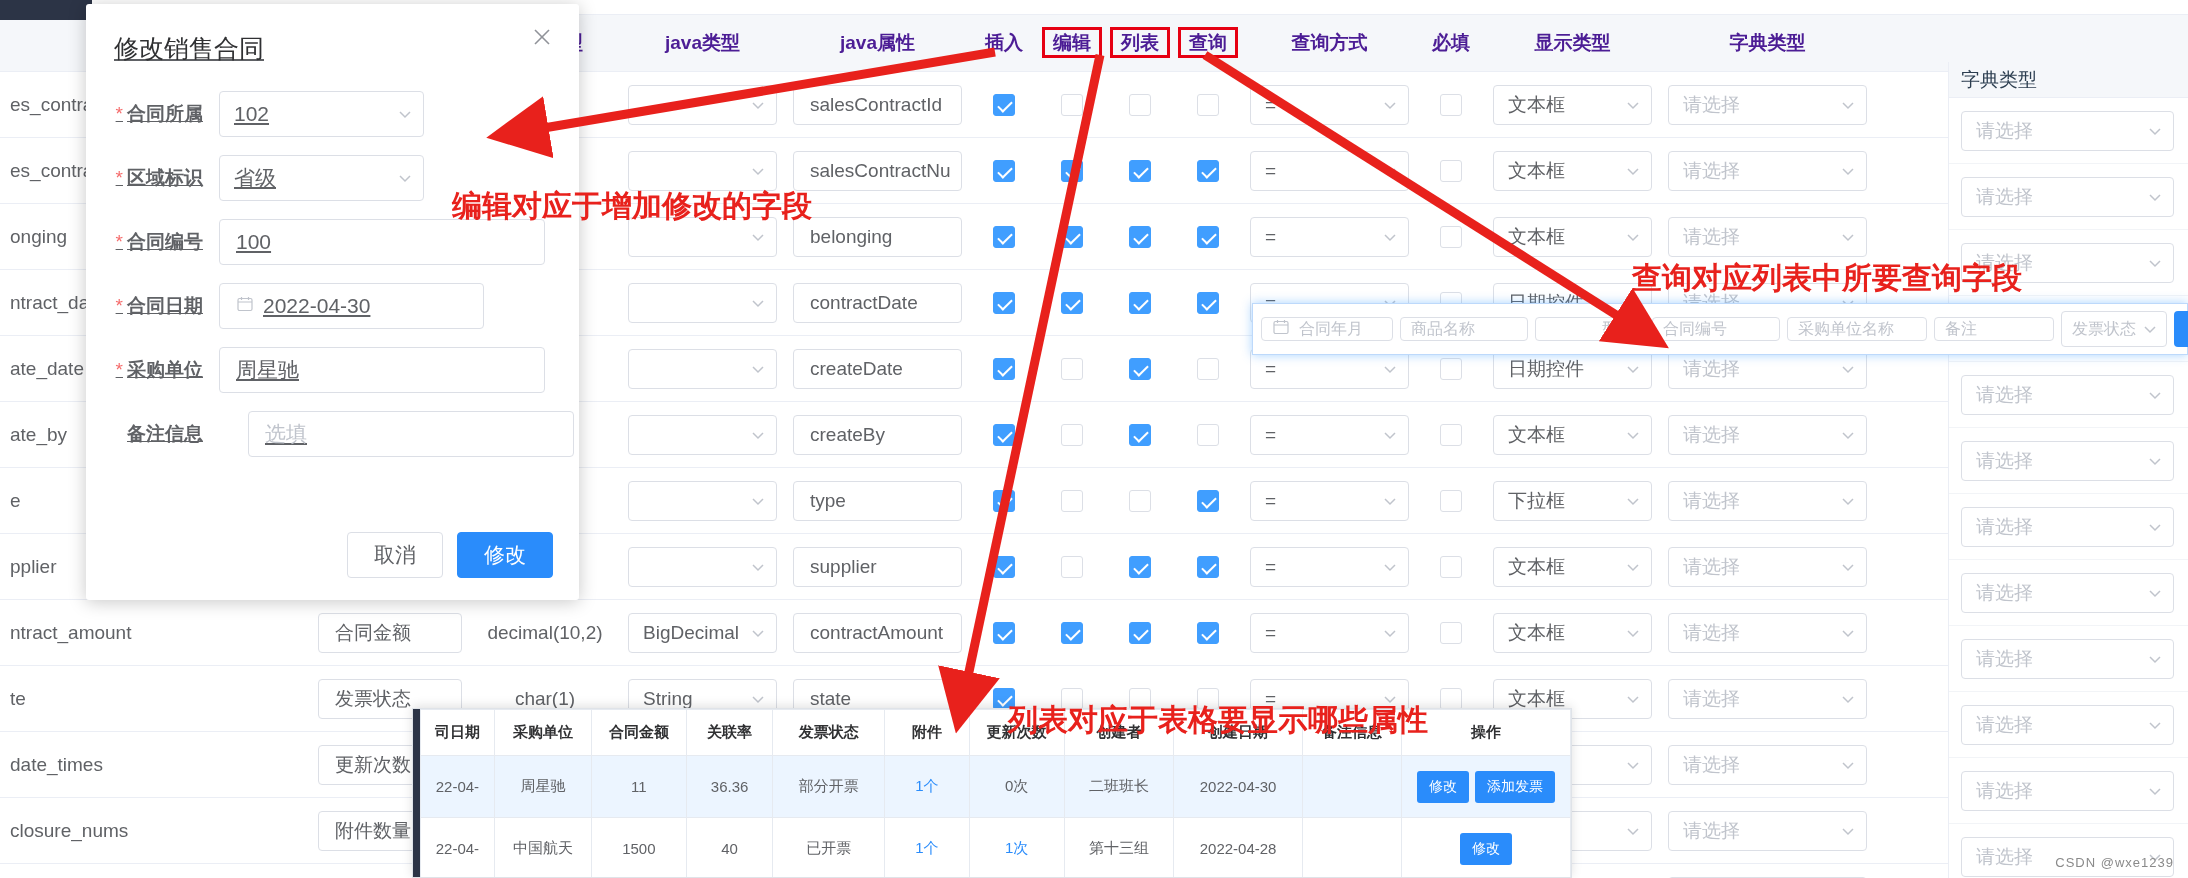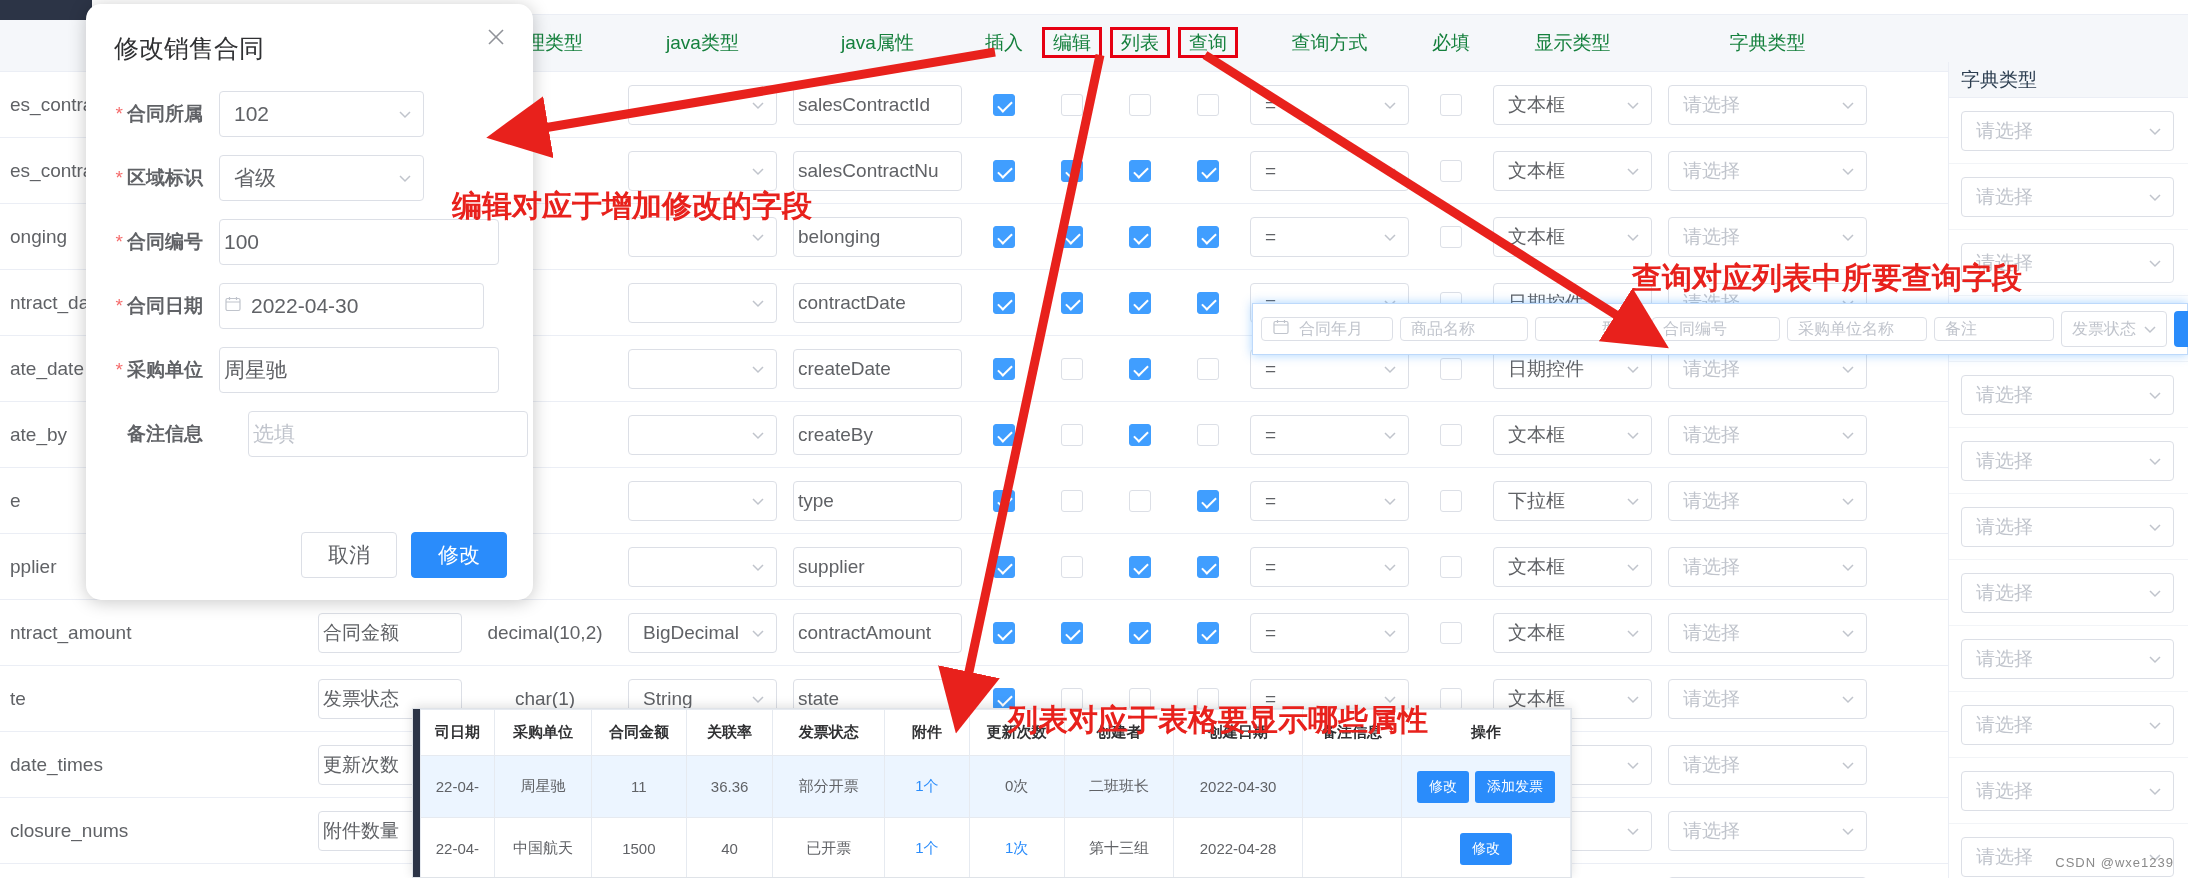--- a/index.html
+++ b/index.html
@@ -10,32 +10,32 @@
     background:#fff; overflow:hidden; position:relative;
     font-size:19px; color:#606266;
   }
   
   #gen-table { position:absolute; inset:0; background:#fff; }
   .gt-head {
     position:absolute; top:14px; left:0; right:0; height:58px;
     background:#f5f7fa; border-top:1px solid #ebeef5; border-bottom:1px solid #ebeef5;
     display:flex; align-items:center;
   }
-  .gt-head .hc { font-size:19px; color:#15803d; font-weight:400; text-align:center; }
+  .gt-head .hc { font-size:19px; color:#4c1d95; font-weight:700; text-align:center; }
   .gt-body { position:absolute; top:72px; left:0; right:0; bottom:0; }
   .gt-row {
     position:relative; height:66px; border-bottom:1px solid #ebeef5;
     display:flex; align-items:center;
   }
   .cell { text-align:center; display:flex; align-items:center; justify-content:center; }
   .cell.left { justify-content:flex-start; }
   
   .ipt {
     height:40px; border:1px solid #dcdfe6; border-radius:4px; background:#fff;
-    display:flex; align-items:center; padding:0 4px; font-size:19px; color:#606266;
+    display:flex; align-items:center; padding:0 16px; font-size:19px; color:#606266;
     width:100%; white-space:nowrap; overflow:hidden;
   }
   .ipt.ph { color:#c0c4cc;margin-left:29px; }
   .sel {
     height:40px; border:1px solid #dcdfe6; border-radius:4px; background:#fff;
     display:flex; align-items:center; padding:0 10px 0 14px; font-size:19px; color:#606266;
     width:100%; justify-content:space-between; white-space:nowrap; overflow:hidden;
   }
   .sel .v { overflow:hidden; text-overflow:clip; }
   .sel.ph .v { color:#c0c4cc; }
@@ -87,23 +87,24 @@
   }
   #right-panel .rp-head {
     height:36px; background:#f5f7fa; display:flex; align-items:center;
     padding-left:12px; color:#2c3e50; font-size:19px; border-bottom:1px solid #ebeef5;
   }
   #right-panel .rp-row { height:66px; display:flex; align-items:center;
     padding:0 14px 0 12px; border-bottom:1px solid #f2f4f7; }
 
   
   #dialog {
-    position:absolute; left:86px; top:4px; width:447px; height:596px;
-    background:#fff; box-shadow:0 2px 18px rgba(0,0,0,.22); border-radius:15px;
+    position:absolute; left:86px; top:4px; width:493px; height:596px;
+    background:#fff; box-shadow:0 2px 18px rgba(0,0,0,.22); border-radius:3px;
     z-index:40;
+    text-decoration:underline;
   }
   #dialog .dlg-title {
     font-size:25px; color:#303133; padding:28px 0 0 28px; font-weight:400;
   }
   #dialog .dlg-close {
     position:absolute; right:22px; top:22px; width:26px; height:26px;
     color:#909399; font-size:24px; line-height:24px; cursor:pointer;
   }
   #dialog .dlg-body { padding:26px 34px 0 18px; }
   .frow { display:flex; align-items:center; margin-bottom:18px; }

